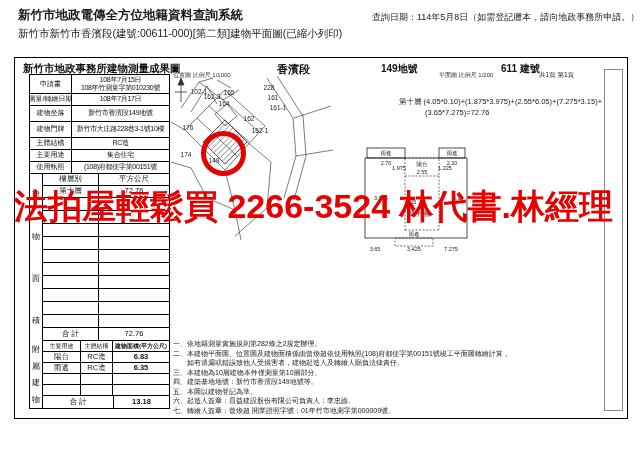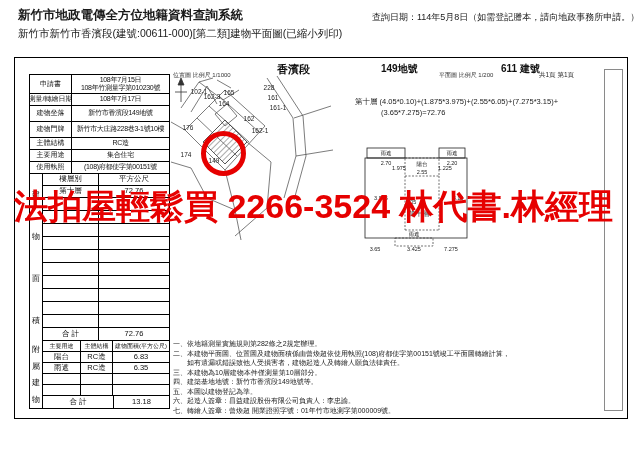--- a/index.html
+++ b/index.html
@@ -29,33 +29,33 @@
   .frow { display: flex; border-bottom: 1px solid #000; height: 12px; }
   .frow.fempty { height: 13px; }
   .frow.ftotal { height: 13px; }
   .fc1 { width: 56px; border-right: 1px solid #000; }
   .fc2 { flex: 1; }
   .arow { display: flex; border-bottom: 1px solid #000; height: 11px; }
   .arow.ahead { font-size: 6px; }
   .arow.atotal { height: 12px; border-bottom: none; }
   .ac1 { width: 38px; border-right: 1px solid #000; }
   .ac2 { width: 32px; border-right: 1px solid #000; }
-  .ac3 { flex: 1; }
+  .ac3 { flex: 1; font-weight: bold; }
   .atotal .ac1 { width: 71px; }
 
   
   .map-caption { position: absolute; left: 158px; top: 13px; font-size: 6px; color:#333; white-space: nowrap; }
   .map-box { position: absolute; left: 156px; top: 18px; width: 170px; height: 255px; }
   .mlabel { position: absolute; font-size: 6.5px; color:#222; transform: translate(-50%,-50%); white-space: nowrap; }
 
   
   .plan-caption { position: absolute; left: 424px; top: 13px; font-size: 6px; color:#333; white-space: nowrap; }
   .page-info    { position: absolute; left: 524px; top: 13px; font-size: 6.5px; color:#222; white-space: nowrap; }
   .formula-block{ position: absolute; left: 340px; top: 38px; }
-  .fline { font-size: 7.5px; line-height: 11px; white-space: nowrap; color:#1a1a1a; }
+  .fline { font-size: 7.5px; line-height: 11px; white-space: nowrap; color:#1a1a1a;margin-left:44px; }
   .fline.indent { padding-left: 26px; }
   .plan-box { position: absolute; left: 346px; top: 84px; width: 120px; height: 125px; }
   .plabel { position: absolute; font-size: 5.5px; color:#222; transform: translate(-50%,-50%); white-space: nowrap; }
   .plabel.big { font-size: 7px; }
 
   
   .notes-block { position: absolute; left: 158px; top: 281px; width: 436px; }
   .note { font-size: 7px; line-height: 9.5px; white-space: nowrap; color:#1a1a1a; }
 
   .sigbox { position: absolute; left: 589px; top: 11px; width: 19px; height: 342px; border: 1px solid #8a8a8a; }
@@ -64,20 +64,21 @@
   .watermark { position: absolute; left: 6px; top: 184px; font-size: 34px; font-weight: 700; color: #e60000; white-space: nowrap; letter-spacing: 0; margin-left: 8px; }
 </style>
 </head>
 <body>
 
 <div class="sys-title">新竹市地政電傳全方位地籍資料查詢系統</div>
 <div class="query-date">查詢日期：114年5月8日（如需登記謄本，請向地政事務所申請。）</div>
 <div class="subtitle">新竹市新竹市香濱段(建號:00611-000)[第二類]建物平面圖(已縮小列印)</div>
 
 <div class="docbox">
+  <div class="doc-title">新竹市地政事務所建物測量成果圖</div>
   <div class="sec-name">香濱段</div>
   <div class="land-no">149地號</div>
   <div class="bldg-no">611 建號</div>
 
   <div class="ltable">
     <div id="info-rows">
         <div class="irow" style="height: 19px;">
           <div class="cell lbl">申請書</div>
           <div class="cell val">
             <div class="vline">108年7月15日</div>

